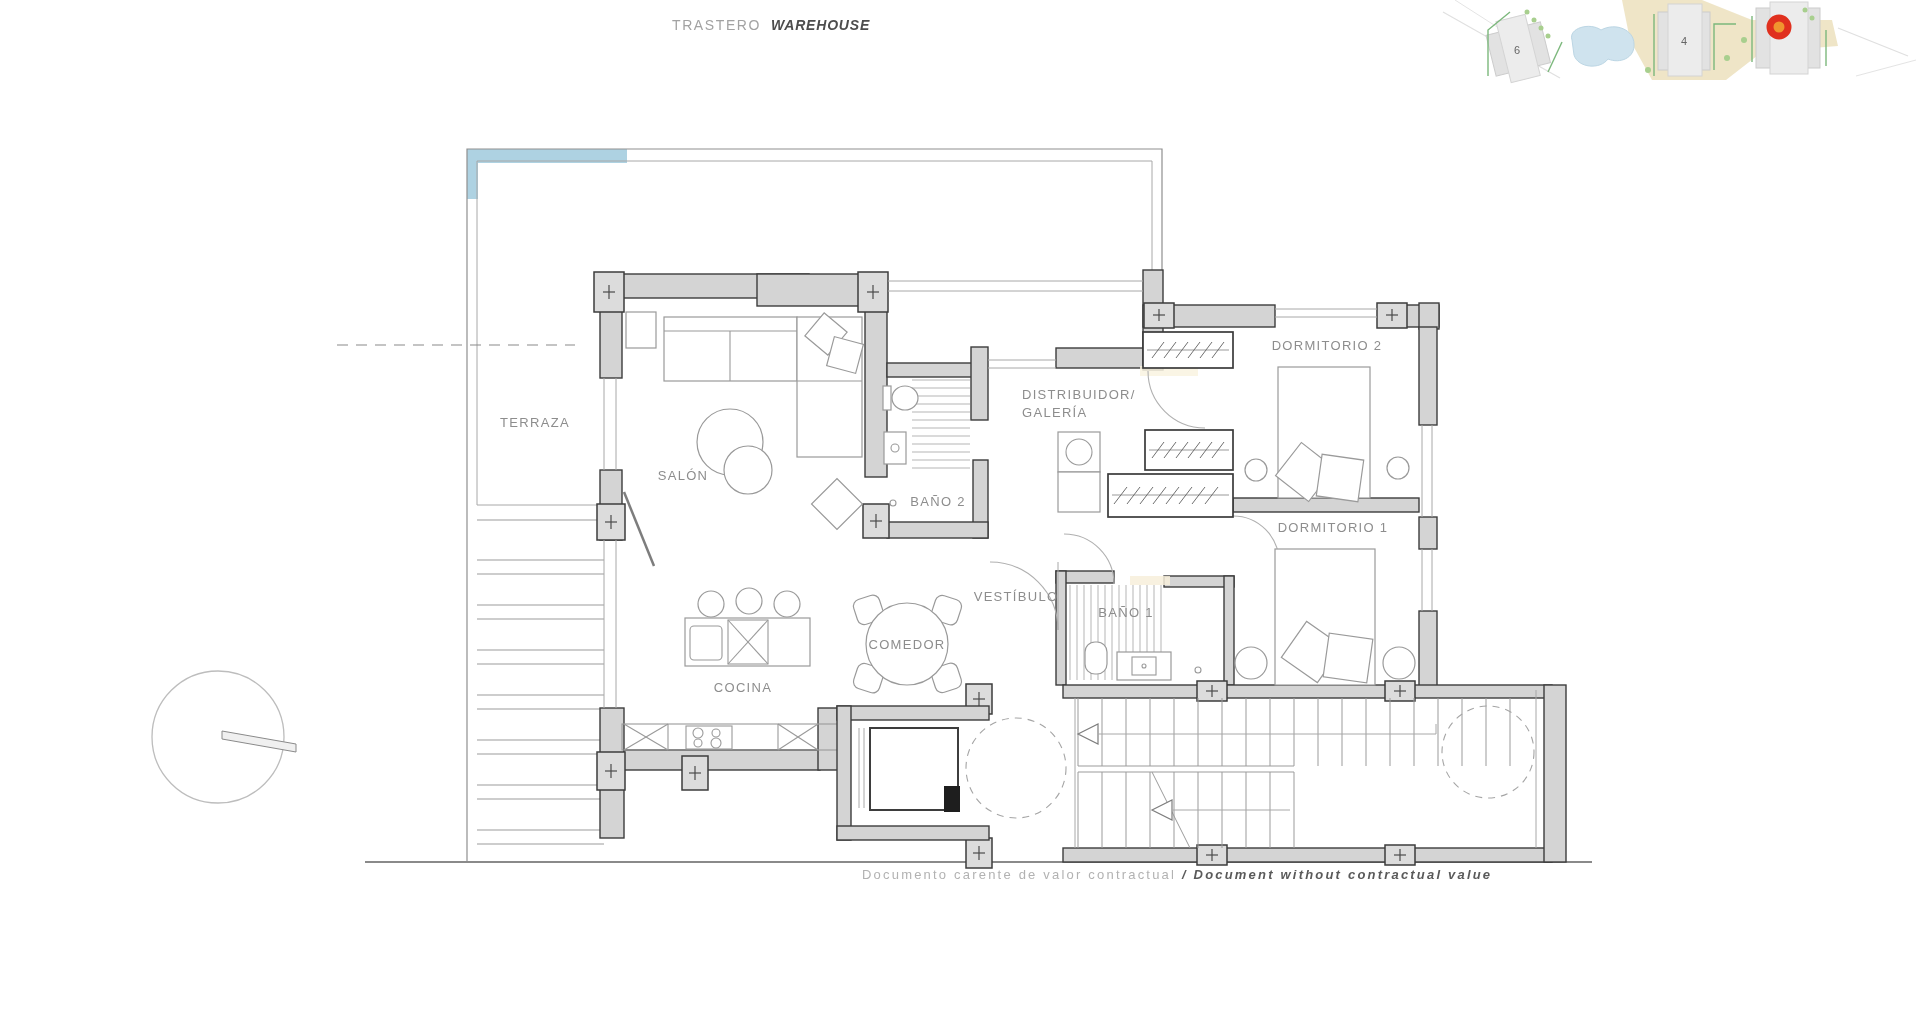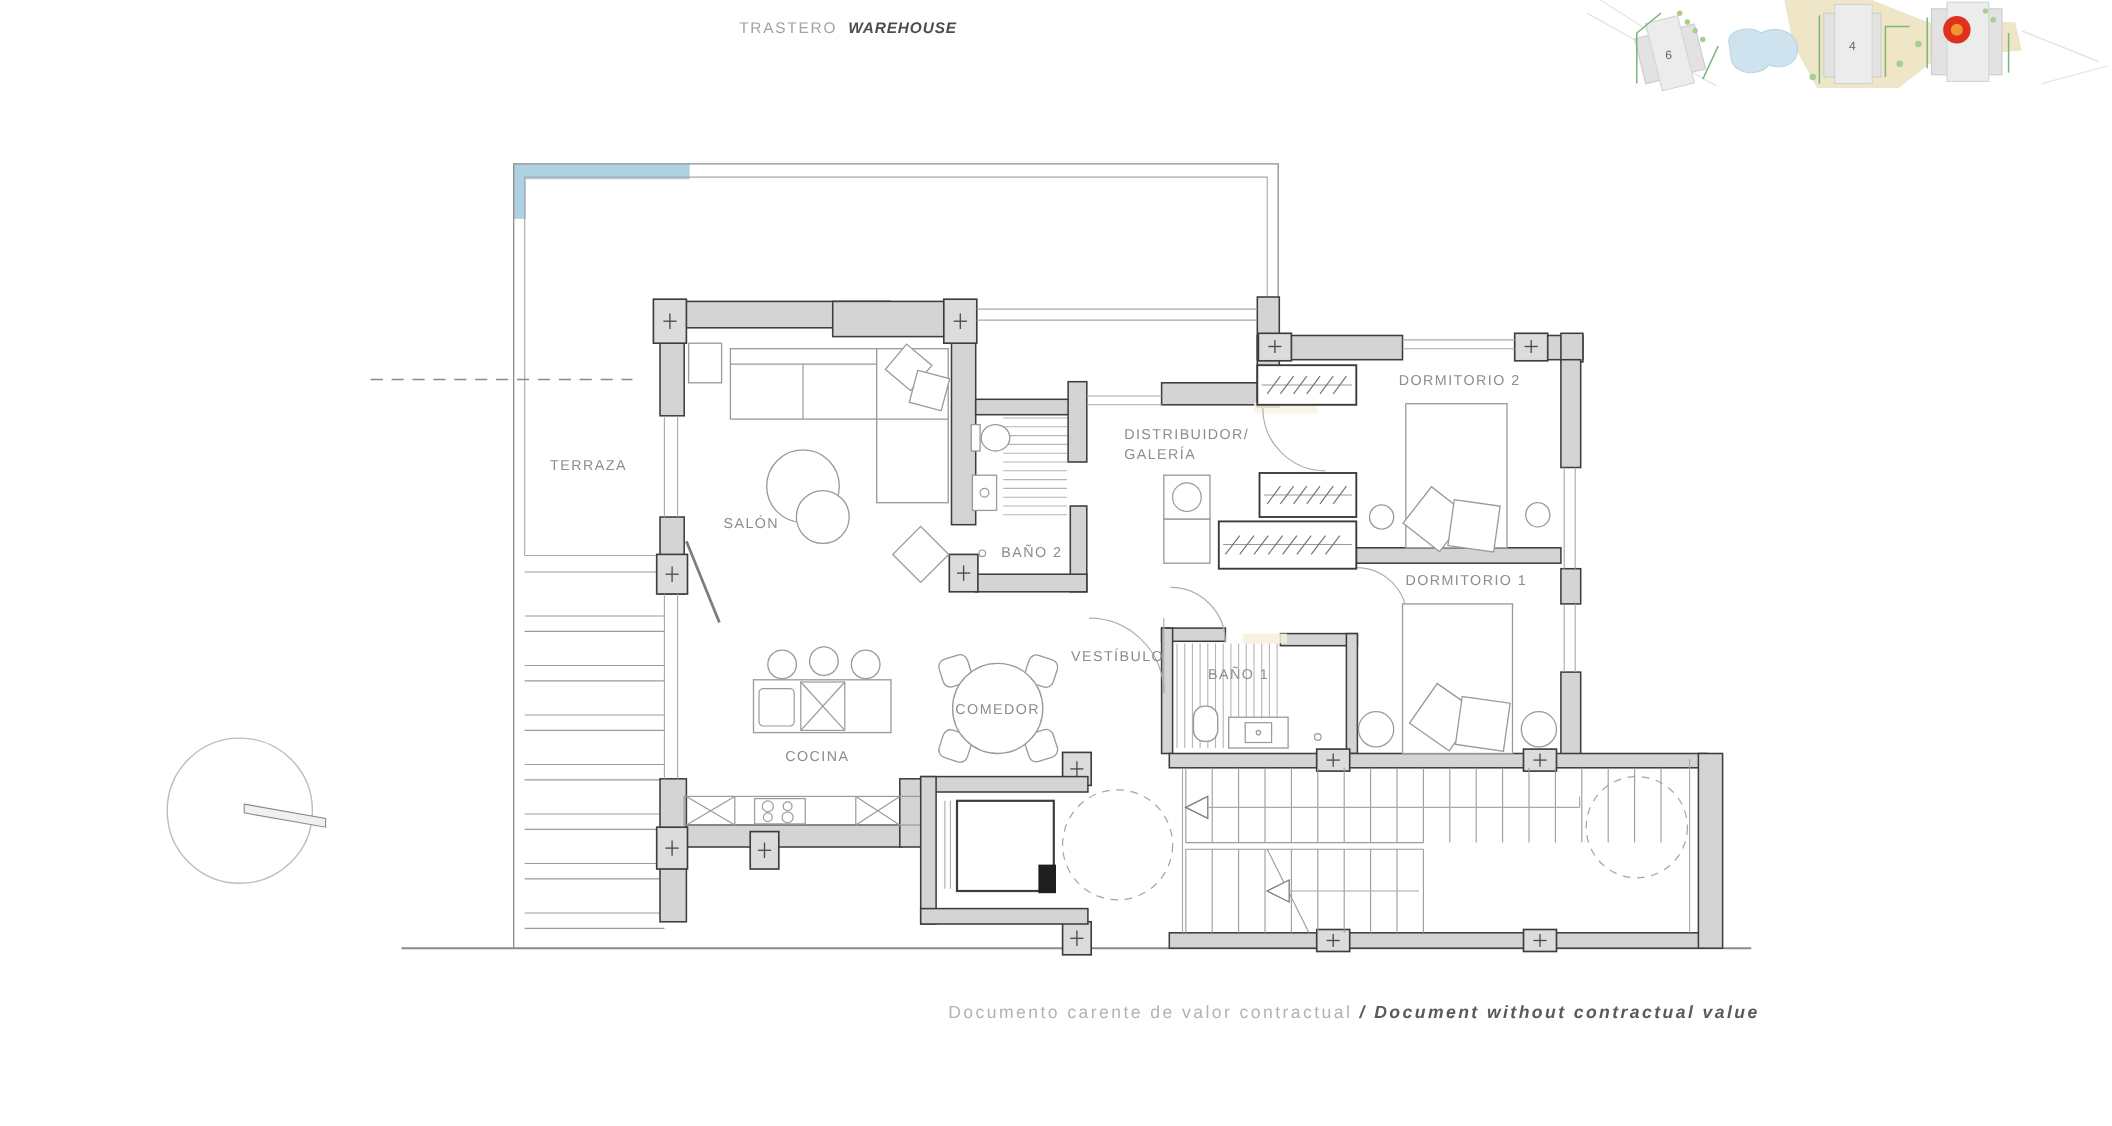--- a/index.html
+++ b/index.html
@@ -1,21 +1,21 @@
 <!DOCTYPE html>
 <html><head>
 <meta charset="utf-8">
 <style>
   html,body{margin:0;padding:0;background:#ffffff;}
   #canvas{position:relative;width:1920px;height:1024px;background:#fff;overflow:hidden;
           font-family:"Liberation Sans", sans-serif;}
   #plan-title{position:absolute;left:672px;top:17px;font-size:14px;white-space:nowrap;}
   #plan-title .t-es{color:#a2a2a2;letter-spacing:1.6px;}
   #plan-title .t-en{color:#4d4d4d;font-style:italic;font-weight:bold;letter-spacing:.8px;margin-left:10px;}
-  #disclaimer{position:absolute;left:862px;top:912px;font-size:16px;letter-spacing:2.2px;white-space:nowrap;}
+  #disclaimer{position:absolute;left:862px;top:867px;font-size:13px;letter-spacing:2.2px;white-space:nowrap;}
   #disclaimer .d-es{color:#b2b2b2;}
   #disclaimer .d-sep,#disclaimer .d-en{color:#5a5a5a;font-weight:bold;font-style:italic;}
   svg{position:absolute;left:0;top:0;}
   .wall{fill:#d4d4d4;stroke:#3d3d3d;stroke-width:1.4;}
   .pillar{fill:#dcdcdc;stroke:#3d3d3d;stroke-width:1.5;}
   .plus{stroke:#4a4a4a;stroke-width:1.2;}
   .thin{stroke:#8f8f8f;stroke-width:1.2;fill:none;}
   .thin2{stroke:#a8a8a8;stroke-width:1;fill:none;}
   .dash{stroke:#8a8a8a;stroke-width:1.2;fill:none;stroke-dasharray:11 8;}
   .dashc{stroke:#a5a5a5;stroke-width:1.1;fill:none;stroke-dasharray:7 6;}

